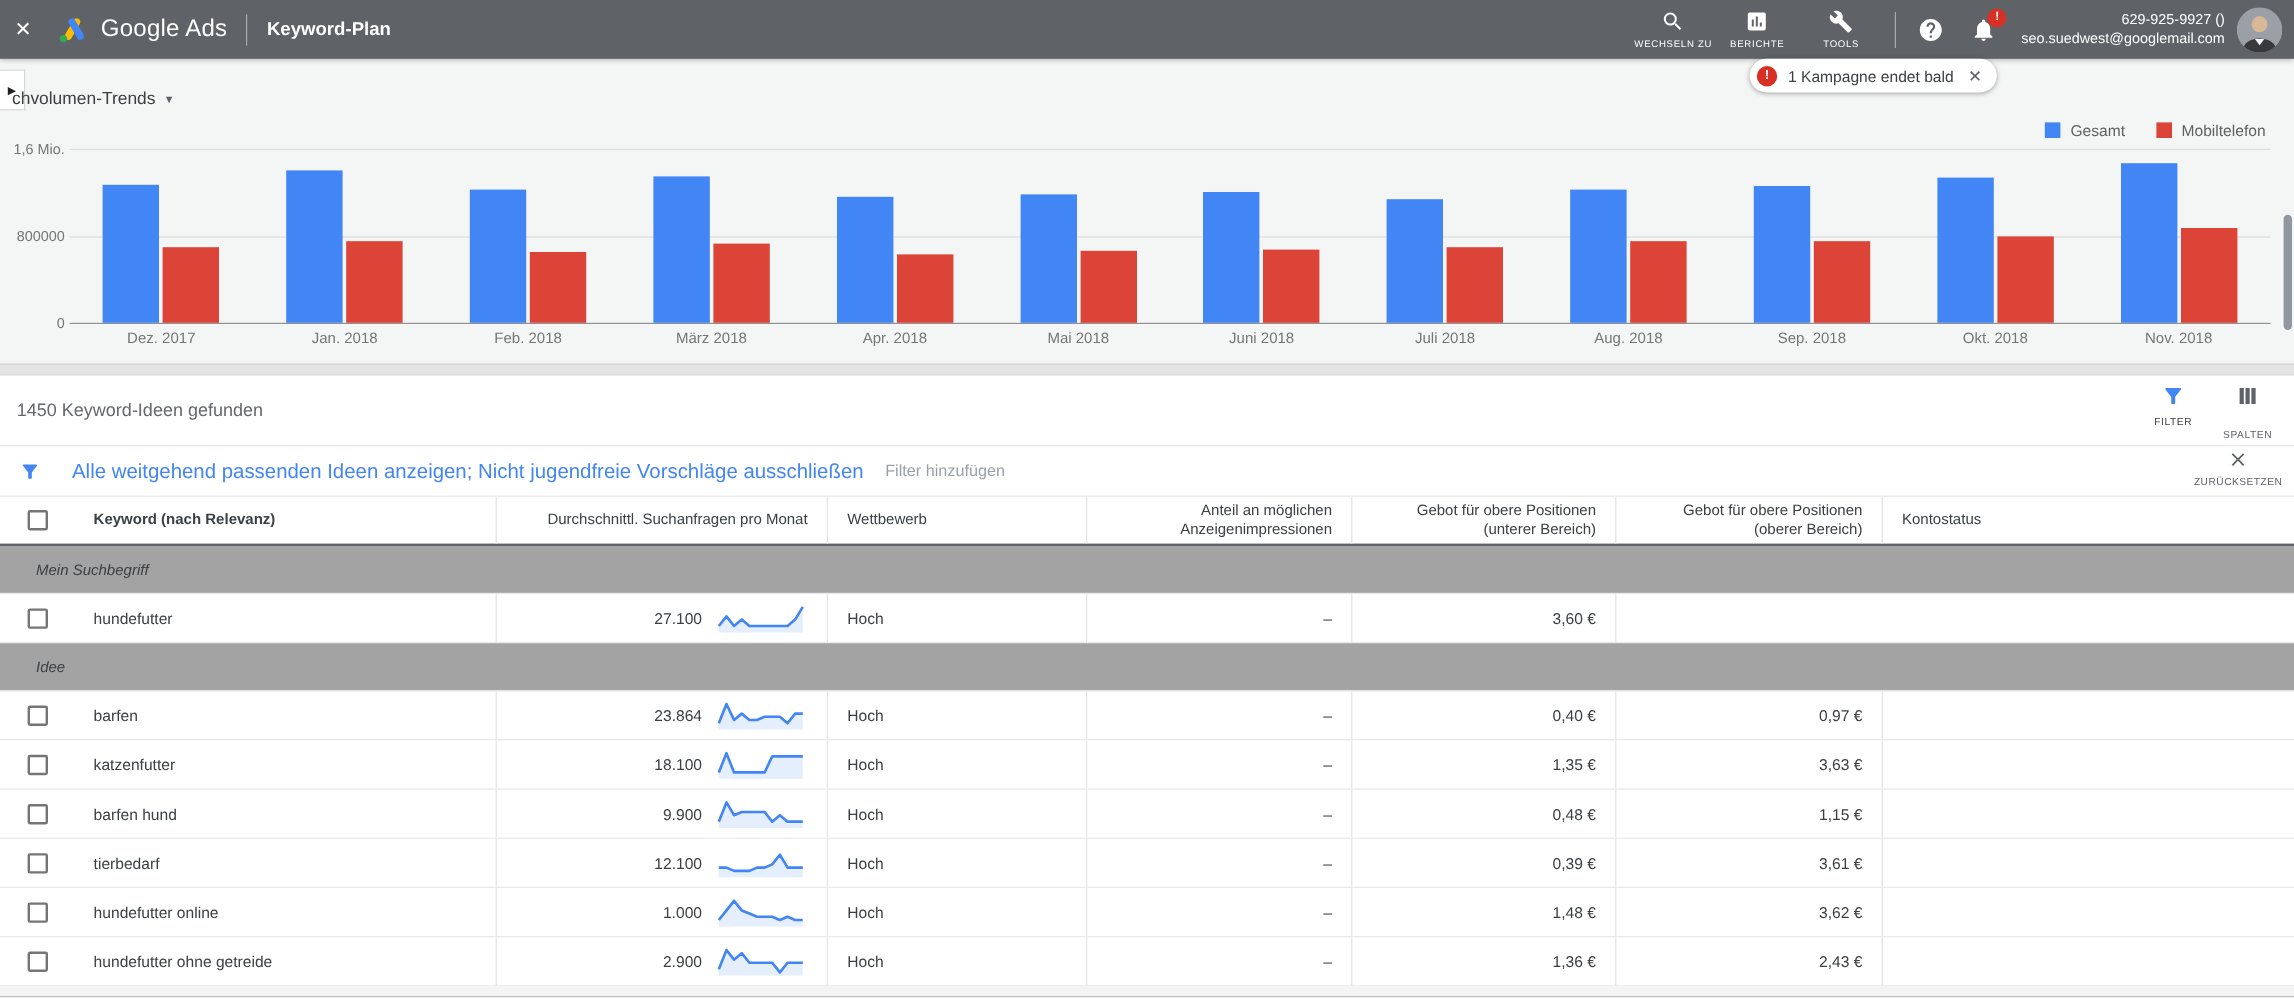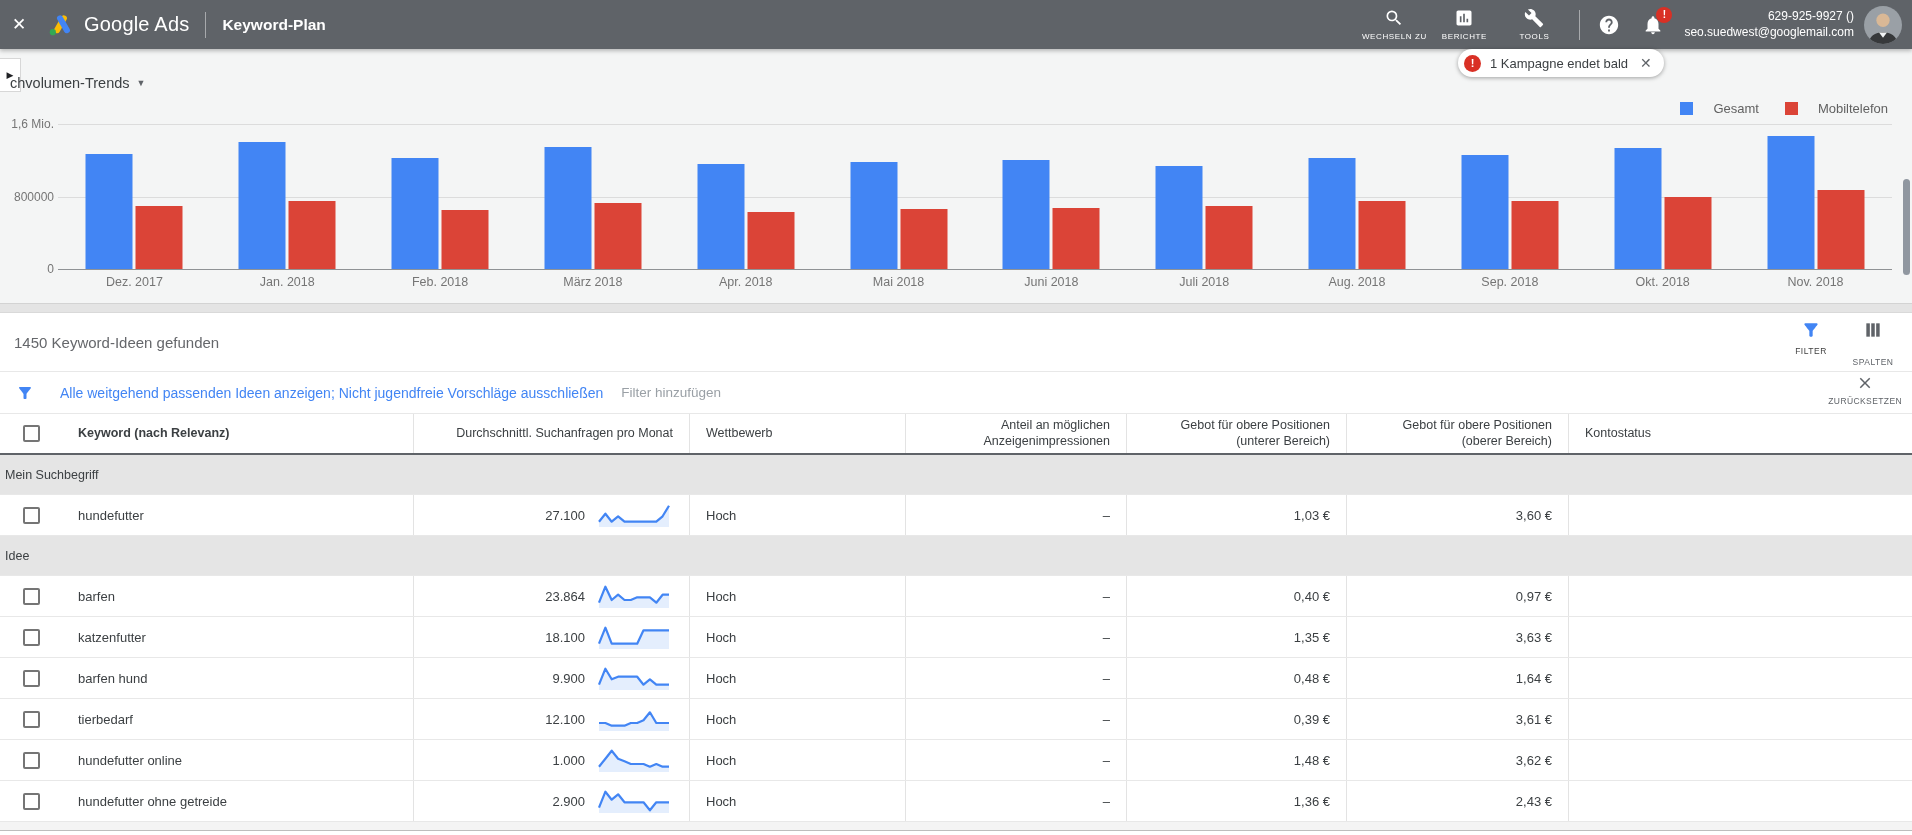--- a/index.html
+++ b/index.html
@@ -39,21 +39,21 @@
 
   
   .chart-panel { position:absolute; left:0; top:49px; width:1912px; height:254px; background:#f4f5f5; }
   .expander { position:absolute; left:0; top:9px; width:21px; height:34px; background:#fff;
               border:1px solid #d7d7d7; border-left:none; display:flex; align-items:center;
               justify-content:center; font-size:9px; color:#202124; cursor:pointer; }
   .chart-dd { position:absolute; left:10px; top:26px; font-size:14.5px; color:#3c4043; cursor:pointer;
               display:flex; align-items:center; gap:7px; }
   .dd-caret { font-size:9px; color:#5f6368; }
   .legend { position:absolute; right:24px; top:52px; display:flex; gap:26px; }
-  .legend-item { display:flex; align-items:center; gap:20px; font-size:13px; color:#616161; cursor:pointer; }
+  .legend-item { display:flex; align-items:center; gap:8px; font-size:13px; color:#616161; cursor:pointer; }
   .legend-swatch { width:13px; height:13px; }
   .gridline { position:absolute; left:58px; right:20px; height:1px; background:#dcdcdc; }
   .baseline { position:absolute; left:58px; right:20px; height:1px; background:#8f9295; }
   .ylabel { position:absolute; width:50px; text-align:right; font-size:12px; color:#757575; transform:translateY(-50%); }
   .plot { position:absolute; left:58px; right:20px; top:75px; height:145px; display:flex; }
   .month-group { flex:1 1 0; position:relative; }
   .bar-pair { position:absolute; bottom:0; left:50%; transform:translateX(-50%); display:flex;
               align-items:flex-end; gap:3px; }
   .bar { width:47px; }
   .month-label { position:absolute; top:100%; left:0; right:0; text-align:center; margin-top:6px;
@@ -72,39 +72,39 @@
   .tool-btn { position:absolute; top:7px; width:62px; display:flex; flex-direction:column; align-items:center;
               cursor:pointer; }
   .tool-btn svg { width:20px; height:20px; }
   .tool-btn .tb-label { font-size:8.5px; letter-spacing:.5px; margin-top:6px; }
   .tool-filter { right:70px; color:#404040; } .tool-filter svg { fill:#4285f4; }
   .tool-cols { right:8px; color:#5f6368;gap:11px; } .tool-cols svg { fill:#5f6368; }
 
   .filter-bar { position:relative; height:42px; border-top:1px solid #e8e8e8; display:flex; align-items:center;
                 padding-left:16px; }
   .filter-bar .funnel { width:18px; height:18px; fill:#4285f4; margin-right:26px; flex:0 0 auto; cursor:pointer; }
-  .filter-applied { font-size:14px; color:#4285f4; cursor:pointer; white-space:nowrap; }
+  .filter-applied { font-size:17px; color:#4285f4; cursor:pointer; white-space:nowrap; }
   .filter-add { font-size:13.5px; color:#9aa0a6; margin-left:18px; cursor:pointer; white-space:nowrap; }
   .reset-btn { position:absolute; right:10px; top:2px; display:flex; flex-direction:column; align-items:center;
                color:#5f6368; cursor:pointer; }
   .reset-btn svg { width:18px; height:18px; fill:#5f6368; }
   .reset-btn .tb-label { font-size:8.5px; letter-spacing:.4px; margin-top:4px; }
 
   .trow { display:grid; grid-template-columns:62px 351px 276px 216px 221px 220px 222px minmax(0,1fr);
           border-bottom:1px solid #e8e8e8; }
   .trow > .cell:nth-child(n+3) { border-left:1px solid #e3e3e3; }
   .thead { height:42px; border-top:1px solid #e8e8e8; border-bottom:2px solid #5f6368; }
   .cell { display:flex; align-items:center; font-size:13px; color:#3c4043; padding:0 16px; min-width:0; }
   .cell.right { justify-content:flex-end; text-align:right; }
   .thead .cell { font-size:12.5px; color:#3c4043; line-height:1.25; padding-top:4px; padding-bottom:4px; }
   .thead .cell.kw { font-weight:700; }
   .cb-cell { justify-content:center; padding:0; }
   .checkbox { width:17px; height:17px; border:2px solid #757575; border-radius:2px; background:#fff; cursor:pointer; }
-  .section-row { height:40px; background:#e5e5e5; border-bottom:1px solid #e8e8e8; display:flex;
-                 align-items:center; padding-left:5px; font-size:12.5px; color:#3c4043; }
+  .section-row { height:40px; background:#a3a3a3; border-bottom:1px solid #e8e8e8; display:flex;
+                 align-items:center; padding-left:30px; font-size:12.5px; color:#3c4043;font-style:italic; }
   .data-row { height:41px; }
   .vol-wrap { display:flex; align-items:center; justify-content:flex-end; gap:10px; width:100%; }
   .spark { width:78px; height:30px; flex:0 0 auto; }
   .bottom-sliver { height:9px; background:#f4f4f4; border-bottom:1px solid #bdbdbd; }
 </style>
 </head>
 <body>
 
 <div class="topbar">
   <div class="close-x">✕</div>
@@ -344,21 +344,20 @@
           <div class="vol-wrap">
             <span>27.100</span>
             <svg class="spark" viewBox="0 0 78 30">
               <polygon points="4.0,21.7 10.4,13.7 16.7,21.7 23.1,16.3 29.5,21.7 35.8,21.7 42.2,21.7 48.5,21.7 54.9,21.7 61.3,21.7 67.6,16.3 74.0,5.7 74,27 4,27" fill="rgba(66,133,244,0.14)"></polygon>
               <polyline points="4.0,21.7 10.4,13.7 16.7,21.7 23.1,16.3 29.5,21.7 35.8,21.7 42.2,21.7 48.5,21.7 54.9,21.7 61.3,21.7 67.6,16.3 74.0,5.7" fill="none" stroke="#4285f4" stroke-width="2.2" stroke-linejoin="round"></polyline>
             </svg>
           </div>
         </div>
         <div class="cell">Hoch</div>
         <div class="cell right">–</div>
-        <div class="cell right">1,03 €</div>
         <div class="cell right">3,60 €</div>
         <div class="cell"></div>
       </div>
       <div class="section-row">Idee</div>
       <div class="trow data-row">
         <div class="cell cb-cell">
           <div class="checkbox"></div>
         </div>
         <div class="cell">barfen</div>
         <div class="cell right">
@@ -406,21 +405,21 @@
             <span>9.900</span>
             <svg class="spark" viewBox="0 0 78 30">
               <polygon points="4.0,21.7 10.4,5.7 16.7,16.3 23.1,13.7 29.5,13.7 35.8,13.7 42.2,13.7 48.5,21.7 54.9,16.3 61.3,21.7 67.6,21.7 74.0,21.7 74,27 4,27" fill="rgba(66,133,244,0.14)"></polygon>
               <polyline points="4.0,21.7 10.4,5.7 16.7,16.3 23.1,13.7 29.5,13.7 35.8,13.7 42.2,13.7 48.5,21.7 54.9,16.3 61.3,21.7 67.6,21.7 74.0,21.7" fill="none" stroke="#4285f4" stroke-width="2.2" stroke-linejoin="round"></polyline>
             </svg>
           </div>
         </div>
         <div class="cell">Hoch</div>
         <div class="cell right">–</div>
         <div class="cell right">0,48 €</div>
-        <div class="cell right">1,64 €</div>
+        <div class="cell right">1,15 €</div>
         <div class="cell"></div>
       </div>
       <div class="trow data-row">
         <div class="cell cb-cell">
           <div class="checkbox"></div>
         </div>
         <div class="cell">tierbedarf</div>
         <div class="cell right">
           <div class="vol-wrap">
             <span>12.100</span>

